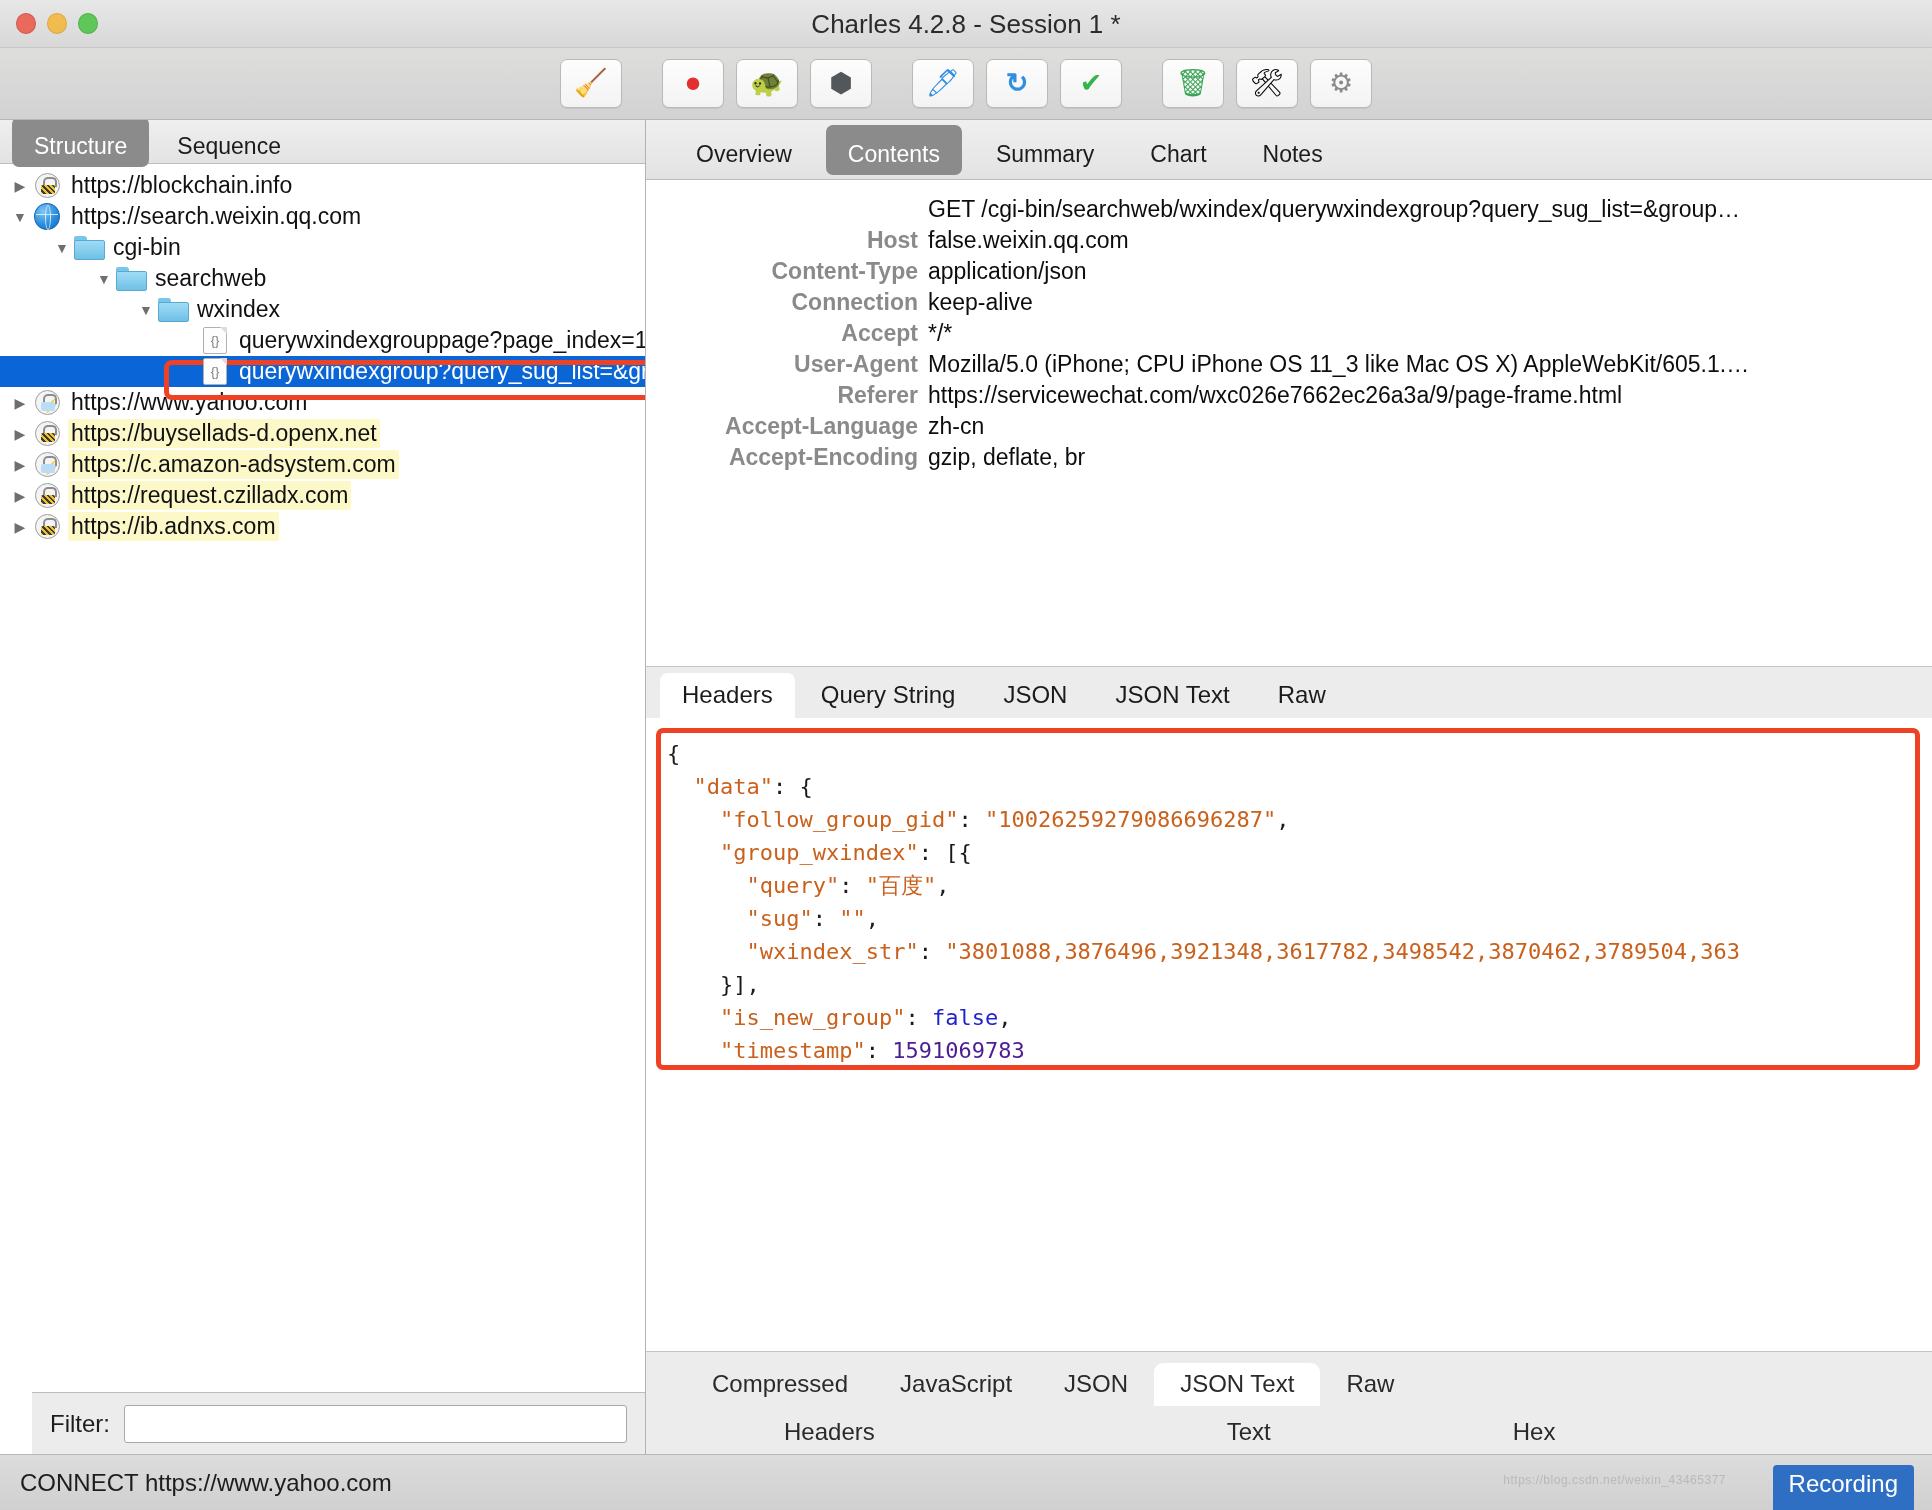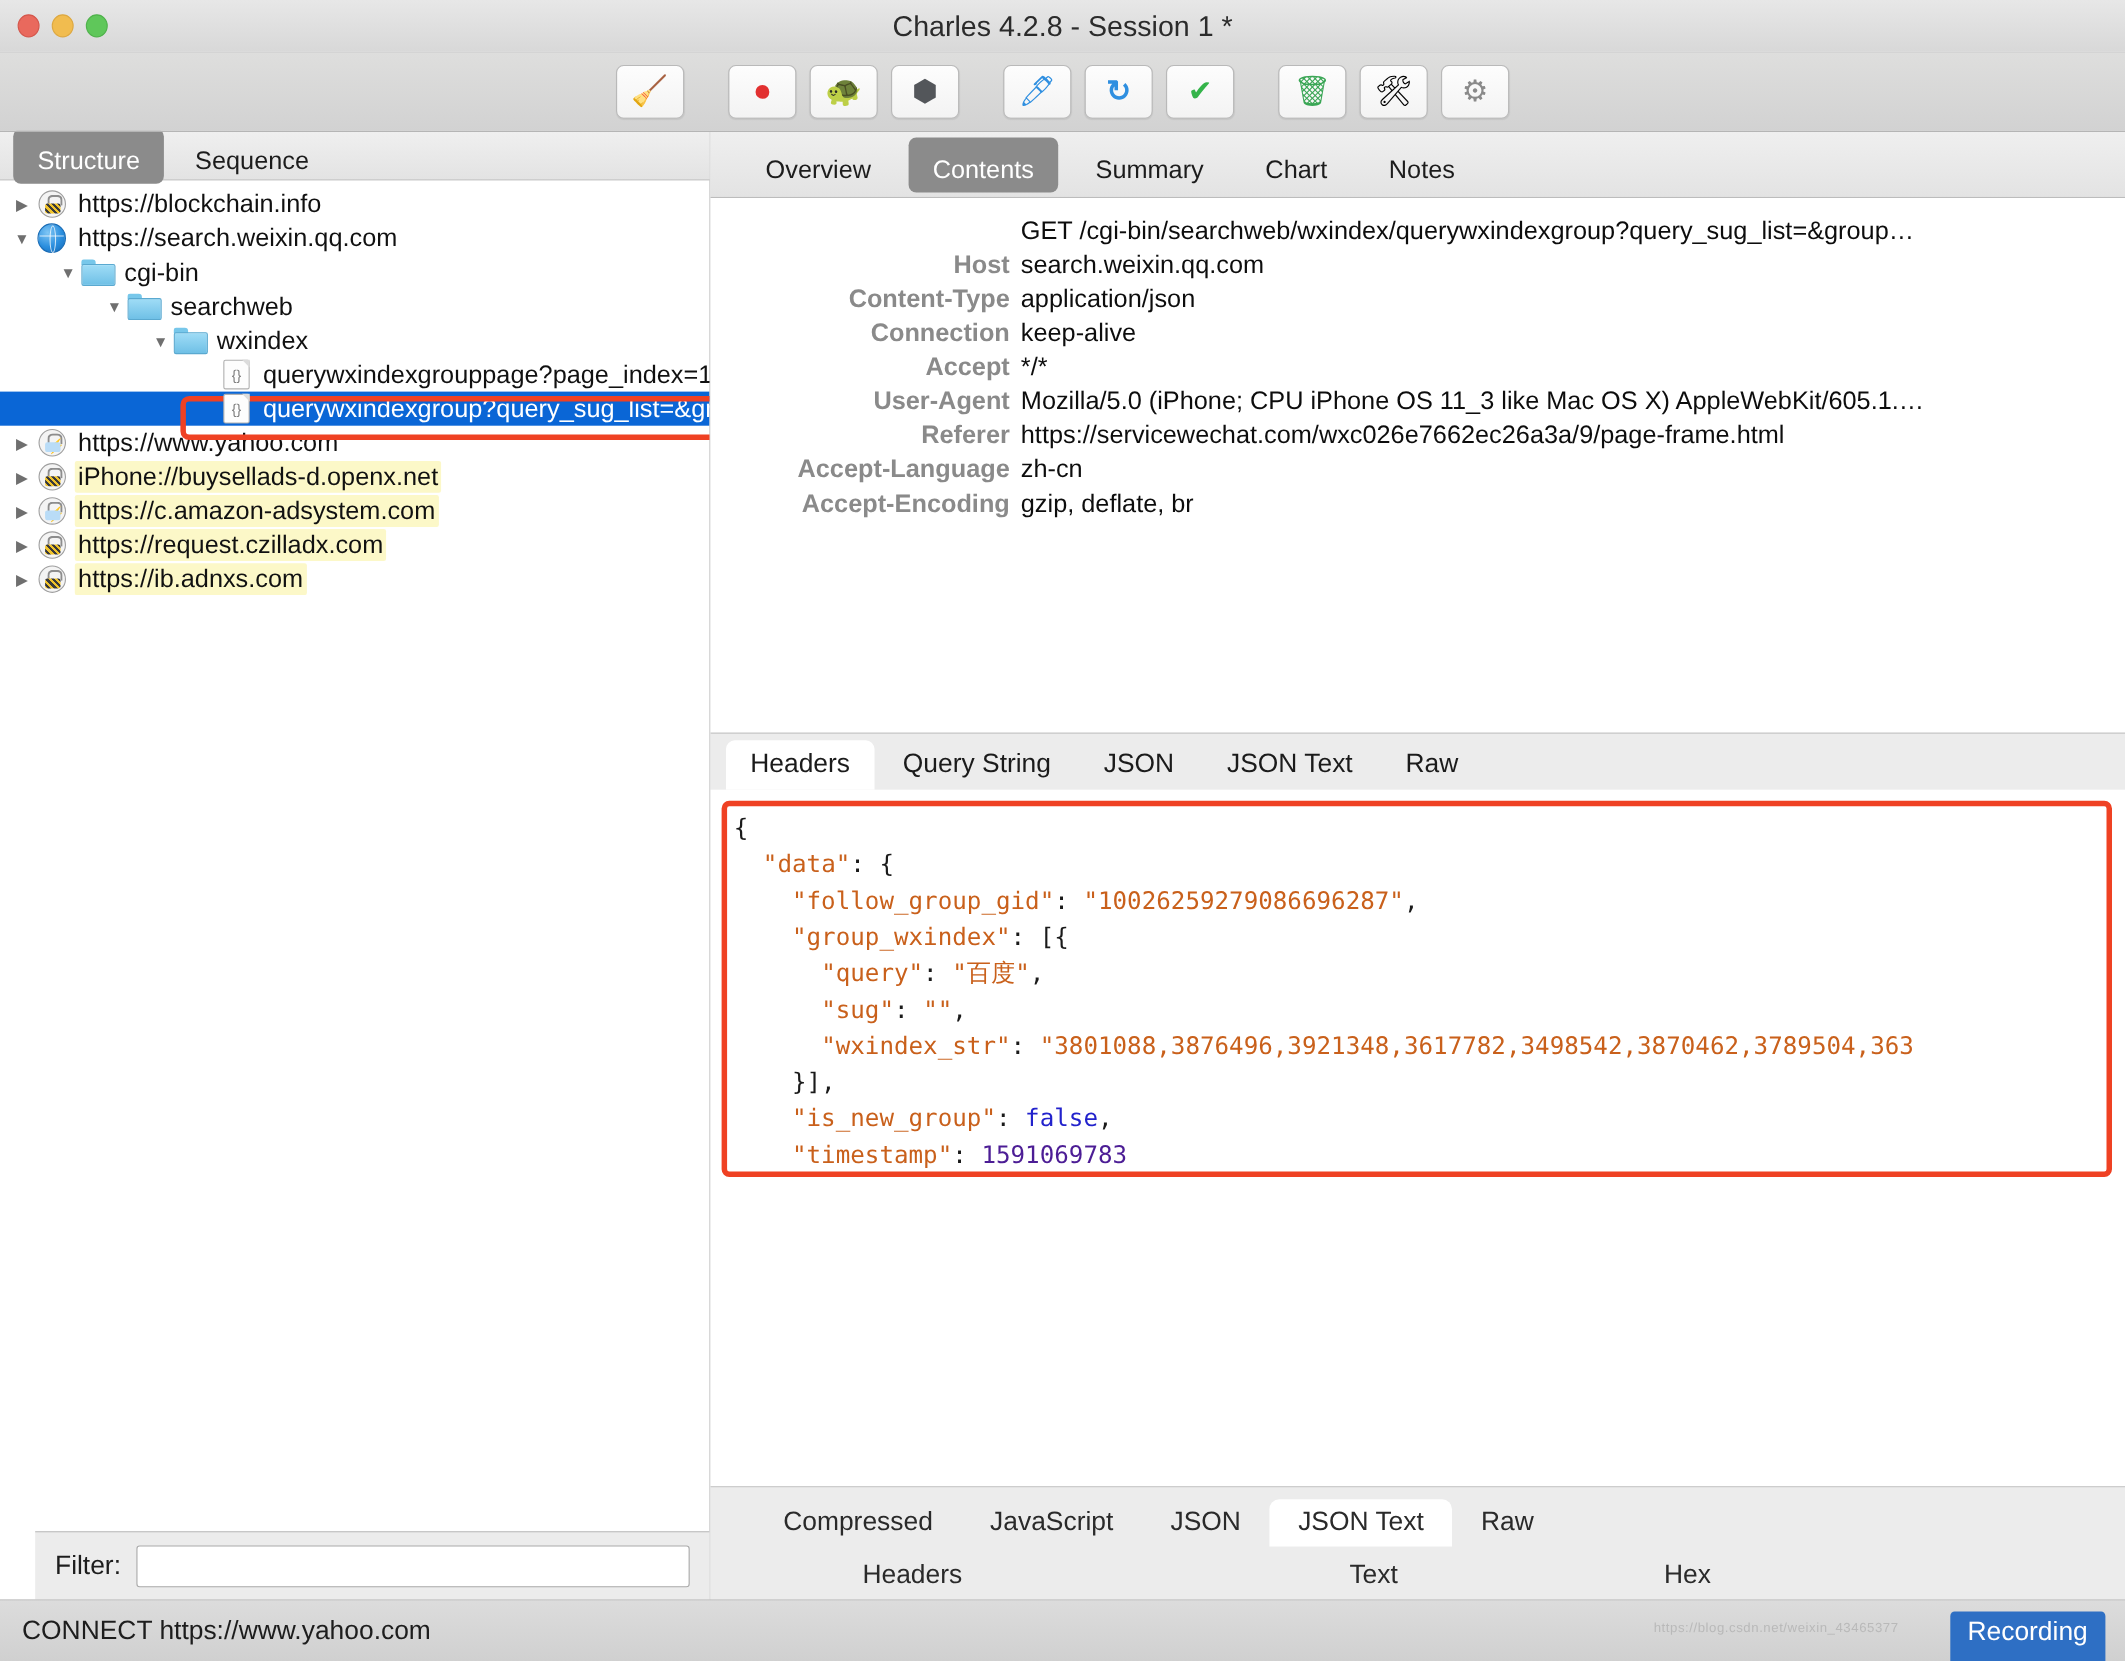--- a/index.html
+++ b/index.html
@@ -452,21 +452,21 @@
                 <span class="bolt-mark">⚡</span>
               </span>
             </span>
             <span class="tree-label">https://www.yahoo.com</span>
           </div>
           <div class="tree-row" style="padding-left: 8px;">
             <span class="tw">▶</span>
             <span class="ico">
               <span class="lock-ico"></span>
             </span>
-            <span class="tree-label hl">iPhone://buysellads-d.openx.net</span>
+            <span class="tree-label hl">https://buysellads-d.openx.net</span>
           </div>
           <div class="tree-row" style="padding-left: 8px;">
             <span class="tw">▶</span>
             <span class="ico">
               <span class="lock-ico bolt">
                 <span class="bolt-mark">⚡</span>
               </span>
             </span>
             <span class="tree-label hl">https://c.amazon-adsystem.com</span>
           </div>
@@ -501,21 +501,21 @@
         <div class="seg-tab">Notes</div>
       </div>
 
       <div class="headers-pane" id="headers-pane">
           <div class="hdr-row">
             <div class="hdr-name"></div>
             <div class="hdr-val">GET /cgi-bin/searchweb/wxindex/querywxindexgroup?query_sug_list=&amp;group…</div>
           </div>
           <div class="hdr-row">
             <div class="hdr-name">Host</div>
-            <div class="hdr-val">search.weixin.qq.com</div>
+            <div class="hdr-val">false.weixin.qq.com</div>
           </div>
           <div class="hdr-row">
             <div class="hdr-name">Content-Type</div>
             <div class="hdr-val">application/json</div>
           </div>
           <div class="hdr-row">
             <div class="hdr-name">Connection</div>
             <div class="hdr-val">keep-alive</div>
           </div>
           <div class="hdr-row">

